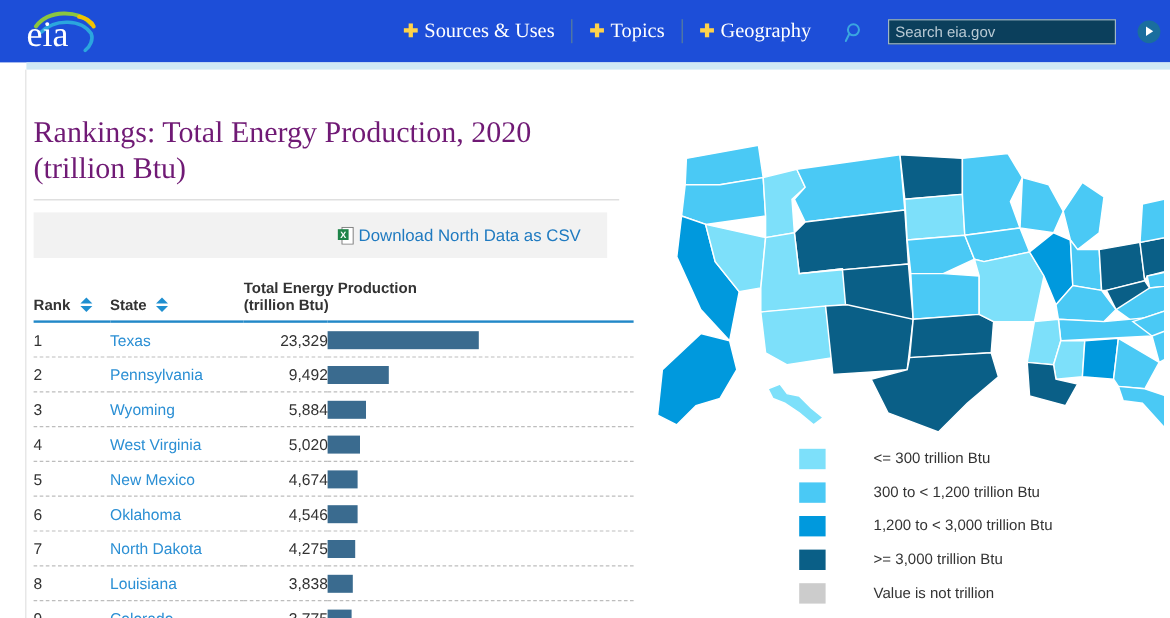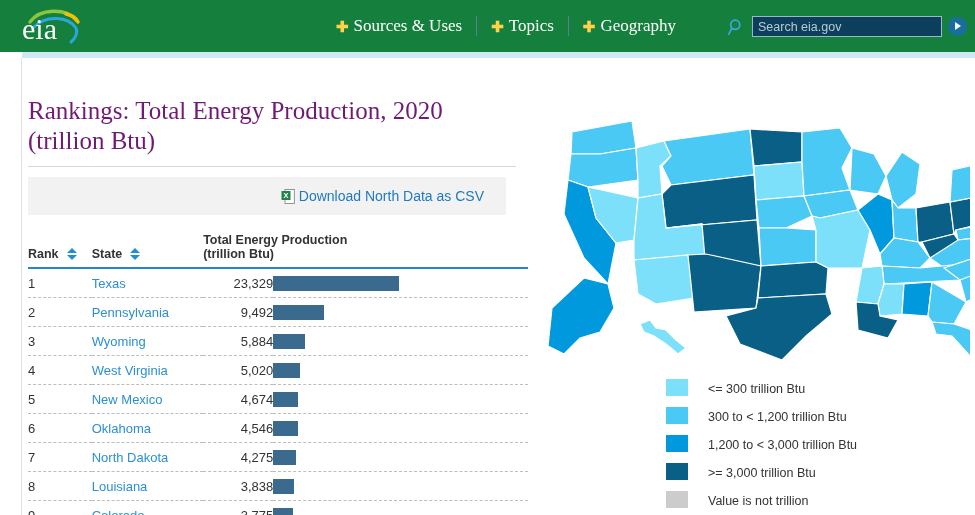--- a/index.html
+++ b/index.html
@@ -8,42 +8,42 @@
     width: 975px; height: 515px;
     background: #ffffff;
     font-family: "Liberation Sans", sans-serif;
     overflow: hidden;
     position: relative;
   }
 
   
   #header {
     position:absolute; left:0; top:0; width:975px; height:52px;
-    background:#15803d;
+    background:#1d4ed8;
   }
   #logo {
     position:absolute; left:14px; top:6px; width:72px; height:42px;
   }
   #logo .swoosh { position:absolute; left:0; top:0; }
   #logo .word {
     position:absolute; left:8px; top:8px;
     font-family:"Liberation Serif", serif;
     font-size:30px; color:#ffffff; letter-spacing:0px; line-height:30px;
   }
   #nav { position:absolute; left:322px; top:13px; height:26px; display:flex; align-items:center; }
   .nav-item {
     display:flex; align-items:center; gap:5px;
     padding:0 14px;
     font-family:"Liberation Serif", serif;
     font-size:17px; color:#ffffff; cursor:pointer; white-space:nowrap;
   }
   .nav-plus { color:#ffd24a; font-size:15px; font-family:"Liberation Sans",sans-serif; font-weight:bold; line-height:1; }
   .nav-sep { width:1px; height:20px; background:#5a8098; }
 
-  #searchwrap { position:absolute; right:8px; top:16px; display:flex; align-items:center; gap:6px; }
+  #searchwrap { position:absolute; right:8px; top:16px; display:flex; align-items:center; gap:18px; }
   #search-icon { width:18px; height:18px; }
   #search-input {
     width:190px; height:21px;
     background:#0b3f5c; border:1px solid #9fb6c4;
     color:#c9d8e1; font-size:12.5px; padding:0 5px;
     font-family:"Liberation Sans", sans-serif;
     outline:none;
   }
   #search-input::placeholder { color:#b9cad4; opacity:1; }
   #search-go { width:19px; height:19px; border-radius:50%; background:#1a6e9e; position:relative; cursor:pointer; }
@@ -100,21 +100,21 @@
   th.h-rank { width:60px; padding-left:10px; }
   th.h-state { width:105px; }
   th.h-prod { }
   th.h-prod .l2 { display:block; font-weight:bold; }
 
   
   #map { position:absolute; left:540px; top:108px; width:430px; height:252px; }
 
   
   #legend { position:absolute; left:666px; top:368px; width:300px; }
-  .leg-row { display:flex; align-items:flex-end; height:28px; }
+  .leg-row { display:flex; align-items:center; height:28px;gap:20px; }
   .leg-sw { width:22px; height:17px; margin-right:20px; flex:0 0 auto; }
   .leg-lbl { font-size:12.5px; color:#333; }
 </style>
 </head>
 <body>
 
 <div id="header">
 
   <div id="logo">
     <svg class="swoosh" width="72" height="42" viewBox="0 0 72 42">

